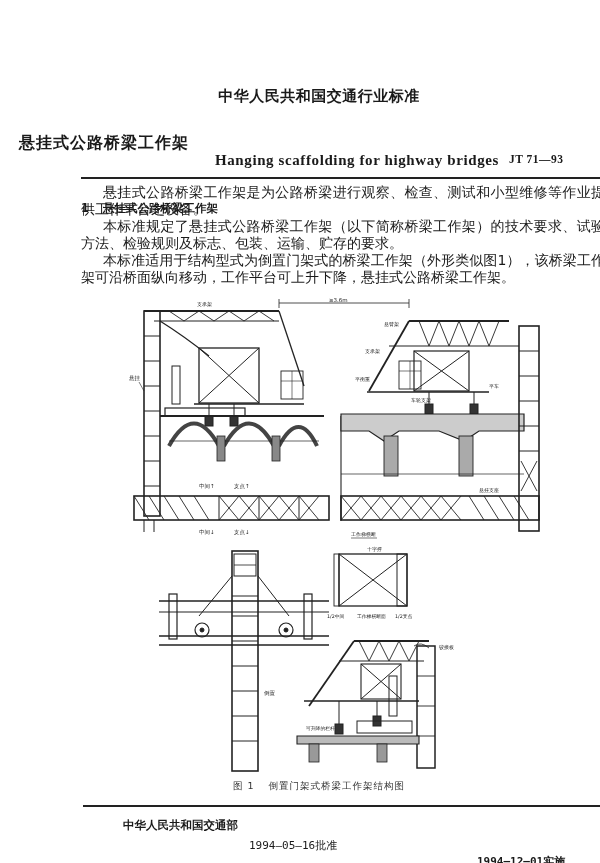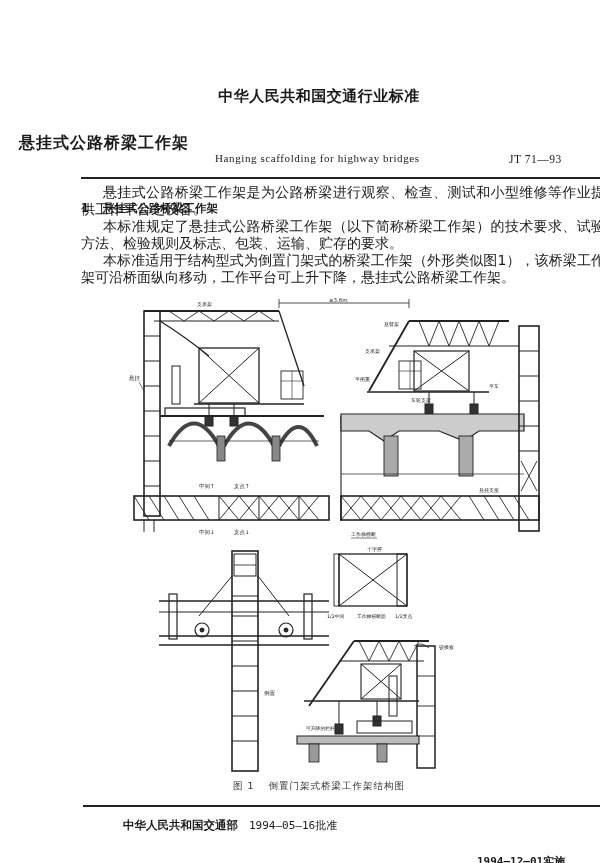--- a/index.html
+++ b/index.html
@@ -1,37 +1,37 @@
 <!DOCTYPE html>
 <html><head>
 <meta charset="utf-8">
 <style>
   html, body { margin: 0; padding: 0; background: #ffffff; }
   body { width: 600px; height: 863px; position: relative; overflow: hidden;
          font-family: "DejaVu Sans", "Liberation Sans", sans-serif; color: #1a1a1a; }
   .abs { position: absolute; margin-left: 19px; }
   .org-header { top: 87px; left: 0; width: 600px; text-align: center; font-size: 15px; font-weight: bold; letter-spacing: 0.5px; }
   .doc-title { top: 133px; left: 0; width: 600px; text-align: left; font-size: 16px; font-weight: bold; letter-spacing: 1px; }
-  .doc-title-en { top: 152px; left: 196px; font-family: "Liberation Serif", "DejaVu Serif", serif; font-size: 11px; font-weight: normal; letter-spacing: 0.6px; }
-  .doc-code { top: 153px; left: 490px; font-family: "Liberation Serif", "DejaVu Serif", serif; font-size: 11.5px; letter-spacing: 0.5px; }
+  .doc-title-en { top: 152px; left: 196px; font-family: "Liberation Serif", "DejaVu Serif", serif; font-size: 15px; font-weight: bold; letter-spacing: 0.6px; }
+  .doc-code { top: 153px; left: 490px; font-family: "Liberation Serif", "DejaVu Serif", serif; font-size: 11.5px; letter-spacing: 0.5px; font-weight: bold; }
   .rule { height: 2px; background: #222; }
   .rule-top { top: 177px; left: 62px; width: 522px; }
   .rule-bottom { top: 805px; left: 64px; width: 522px; }
   .para { left: 62px; width: 524px; font-size: 14px; line-height: 16.5px; text-align: justify; }
   .para.indent { text-indent: 22px; }
   .p1 { top: 184px; }
   .sec1 { top: 201px; left: 62px; font-size: 11.5px; font-weight: bold; }
   .sec1 .num { display: inline-block; width: 22px; }
   .p2 { top: 218px; }
   .p3 { top: 252px; }
   .figure { top: 296px; left: 110px; width: 420px; height: 476px; }
   .fig-caption { top: 780px; left: 0; width: 600px; text-align: center; font-size: 9.5px; color: #333; letter-spacing: 1px; }
   .fig-caption .gap { display: inline-block; width: 14px; }
   .footer-org { top: 818px; left: 104px; font-size: 11.5px; font-weight: bold; }
-  .footer-approve { top: 818px; left: 230px; font-size: 11px; font-family: "DejaVu Sans Mono", "Liberation Mono", monospace; }
+  .footer-approve { top: 838px; left: 230px; font-size: 11px; font-family: "DejaVu Sans Mono", "Liberation Mono", monospace; }
   .footer-impl { top: 854px; left: 458px; font-size: 11px; font-family: "DejaVu Sans Mono", "Liberation Mono", monospace; font-weight: bold; }
   svg text { font-family: "DejaVu Sans", sans-serif; fill: #222; }
 </style>
 </head>
 <body>
 
 <div class="abs org-header">中华人民共和国交通行业标准</div>
 <div class="abs doc-title">悬挂式公路桥梁工作架</div>
 <div class="abs doc-title-en">Hanging scaffolding for highway bridges</div>
 <div class="abs doc-code">JT 71—93</div>

